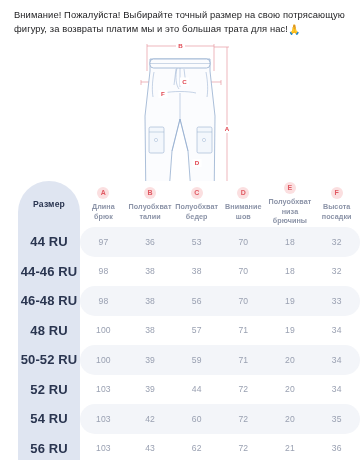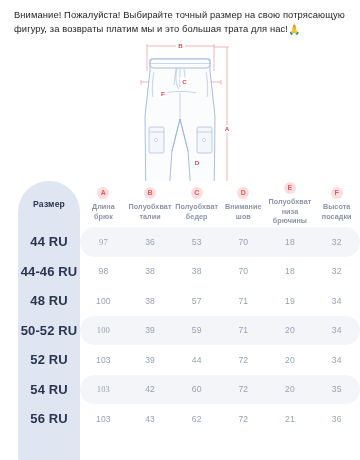--- a/index.html
+++ b/index.html
@@ -106,21 +106,21 @@
     font-size: 7.2px;
     line-height: 1.35;
     color: #8b93a7;
     letter-spacing: 0.01em;
     white-space: pre-line;
   }
 
   
   tbody tr { height: 29.5px; }
   .rowzebra td { background: #f3f5f9; }
-  .rowzebra td.cell-first-val { border-radius: 15px 0 0 15px; font-family: Liberation Serif, serif; }
+  .rowzebra td.cell-first-val { border-radius: 15px 0 0 15px; }
   .rowzebra td.cell-last-val  { border-radius: 0 15px 15px 0; }
   tbody td.sz {
     background: transparent;
     font-size: 13px;
     color: #2a3550;
     font-weight: bold;
     letter-spacing: 0.01em;
     white-space: nowrap;
   }
   .sz-sub {
@@ -291,20 +291,29 @@
         </tr>
         <tr>
           <td class="sz">44-46 RU <span class="sz-sub"></span></td>
           <td class="val cell-first-val">98</td>
           <td class="val">38</td>
           <td class="val">38</td>
           <td class="val">70</td>
           <td class="val">18</td>
           <td class="val cell-last-val">32</td>
         </tr>
+        <tr class="rowzebra">
+          <td class="sz">46-48 RU <span class="sz-sub"></span></td>
+          <td class="val cell-first-val">98</td>
+          <td class="val">38</td>
+          <td class="val">56</td>
+          <td class="val">70</td>
+          <td class="val">19</td>
+          <td class="val cell-last-val">33</td>
+        </tr>
         <tr>
           <td class="sz">48 RU <span class="sz-sub"></span></td>
           <td class="val cell-first-val">100</td>
           <td class="val">38</td>
           <td class="val">57</td>
           <td class="val">71</td>
           <td class="val">19</td>
           <td class="val cell-last-val">34</td>
         </tr>
         <tr class="rowzebra">

